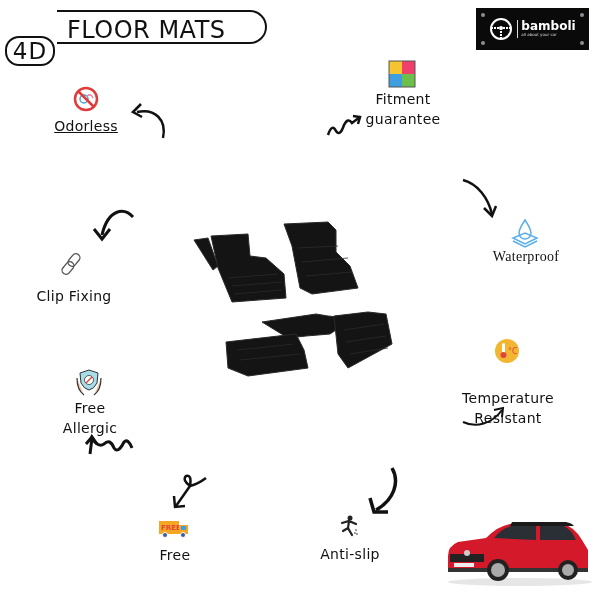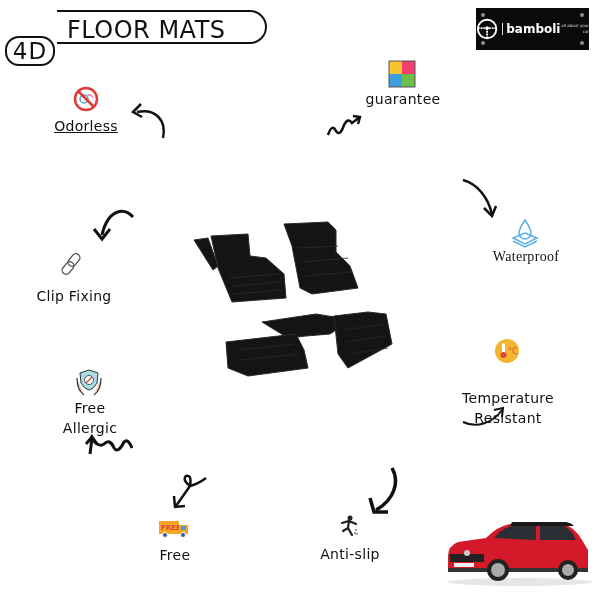--- a/index.html
+++ b/index.html
@@ -3,21 +3,21 @@
 <meta charset="utf-8">
 <style>
   html,body{margin:0;padding:0;background:#fff;}
   body{width:600px;height:600px;position:relative;overflow:hidden;font-family:"DejaVu Sans","Liberation Sans",sans-serif;color:#111;}
   .abs{position:absolute;}
   .title-wrap{left:5px;top:10px;height:34px;display:flex;align-items:center;}
   .badge4d{width:50px;height:30px;border:2.5px solid #111;border-radius:14px;display:flex;align-items:center;justify-content:center;font-size:23px;letter-spacing:1px;box-sizing:border-box;margin-top:48px;}
   .titlebox{height:34px;margin-left:2px;padding:5px 22px 0 10px;border:2px solid #111;border-left:none;border-radius:0 18px 18px 0;display:flex;align-items:center;font-size:24px;letter-spacing:0.5px;box-sizing:border-box;width:210px;}
   .logo{left:476px;top:8px;width:113px;height:42px;background:#0a0a0a;display:flex;align-items:center;justify-content:center;}
   .logo .dot{position:absolute;width:4px;height:4px;border-radius:50%;background:#8a8f96;}
-  .logo-text{display:flex;flex-direction:row;margin-left:4px;border-left:1px solid #ddd;padding-left:3px;text-align:right;}
+  .logo-text{display:flex;flex-direction:column;margin-left:4px;border-left:1px solid #ddd;padding-left:3px;}
   .logo-name{color:#fff;font-size:12px;font-weight:bold;line-height:12px;}
   .logo-tag{color:#ddd;font-size:4px;line-height:6px;}
   .feat{text-align:center;font-size:14px;line-height:20px;letter-spacing:0.3px;}
   .icon{display:block;margin:0 auto;}
 </style>
 </head>
 <body>
 
 <div class="abs title-wrap">
   <div class="badge4d">4D</div>
@@ -57,20 +57,21 @@
 <div class="abs" style="left:388px;top:60px">
   <svg width="28" height="28" viewBox="0 0 28 28">
     <rect x="1" y="1" width="13" height="13" fill="#f5c431"></rect>
     <rect x="14" y="1" width="13" height="13" fill="#ef3f6d"></rect>
     <rect x="1" y="14" width="13" height="13" fill="#3d9ee0"></rect>
     <rect x="14" y="14" width="13" height="13" fill="#6cc04a"></rect>
     <rect x="1" y="1" width="26" height="26" fill="none" stroke="#555" stroke-width="1"></rect>
   </svg>
 </div>
 <div class="abs feat" style="left:355px;top:89px;width:96px;">
+  <div>Fitment</div>
   <div>guarantee</div>
 </div>
 <svg class="abs" style="left:326px;top:113px" width="36" height="26" viewBox="0 0 36 26">
   <path d="M2 22 Q6 10 10 18 Q14 24 18 12 Q22 4 26 10 L34 4" stroke="#111" stroke-width="2.5" fill="none"></path>
   <path d="M27 3 L34 4 L32 11" stroke="#111" stroke-width="2.5" fill="none"></path>
 </svg>
 
 <svg class="abs" style="left:460px;top:176px" width="38" height="44" viewBox="0 0 38 44">
   <path d="M3 4 C18 8 28 22 32 38" stroke="#111" stroke-width="2.5" fill="none"></path>
   <path d="M24 32 L32 40 L36 30" stroke="#111" stroke-width="2.5" fill="none"></path>

